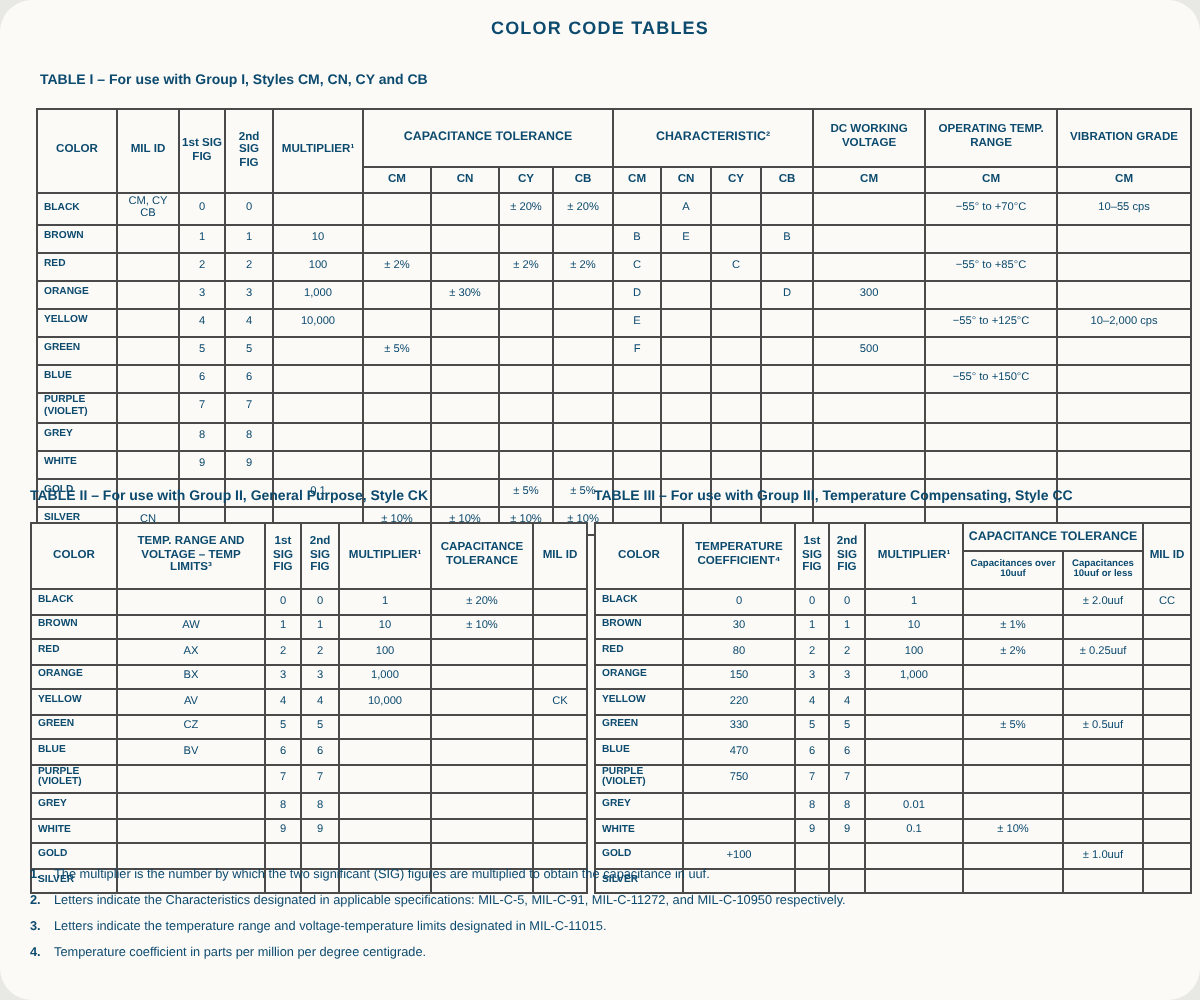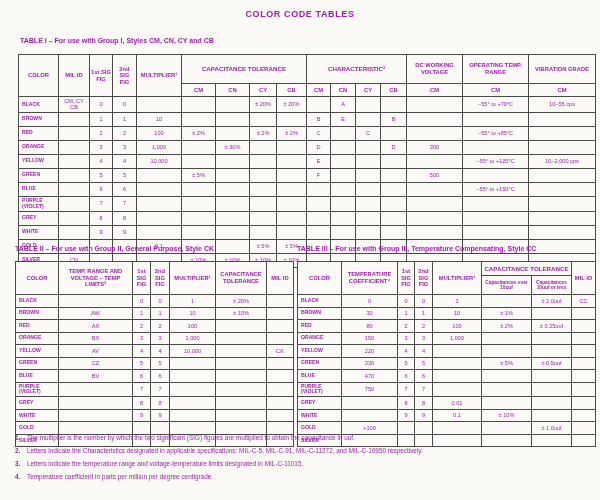--- a/index.html
+++ b/index.html
@@ -1,20 +1,21 @@
 <!DOCTYPE html>
 <html><head>
 <meta charset="utf-8">
 <style>
   html,body{margin:0;padding:0;background:#e8e8e4;}
   .page{
     position:relative;width:600px;height:500px;margin:0 auto;
-    background:#fbfaf7;color:#a21caf;
+    background:#fbfaf7;color:#0c4a6e;
     font-family:"Liberation Sans", sans-serif;
     overflow:hidden;
+    border-radius:16px;
   }
   .doc-title{
     position:absolute;top:9px;left:0;width:100%;
     text-align:center;font-size:9px;font-weight:bold;letter-spacing:.6px;
   }
   .tbl-caption{
     position:absolute;font-size:7px;font-weight:bold;white-space:nowrap;
   }
   #cap1{left:20px;top:37px;}
   #cap2{left:15px;top:245px;}

